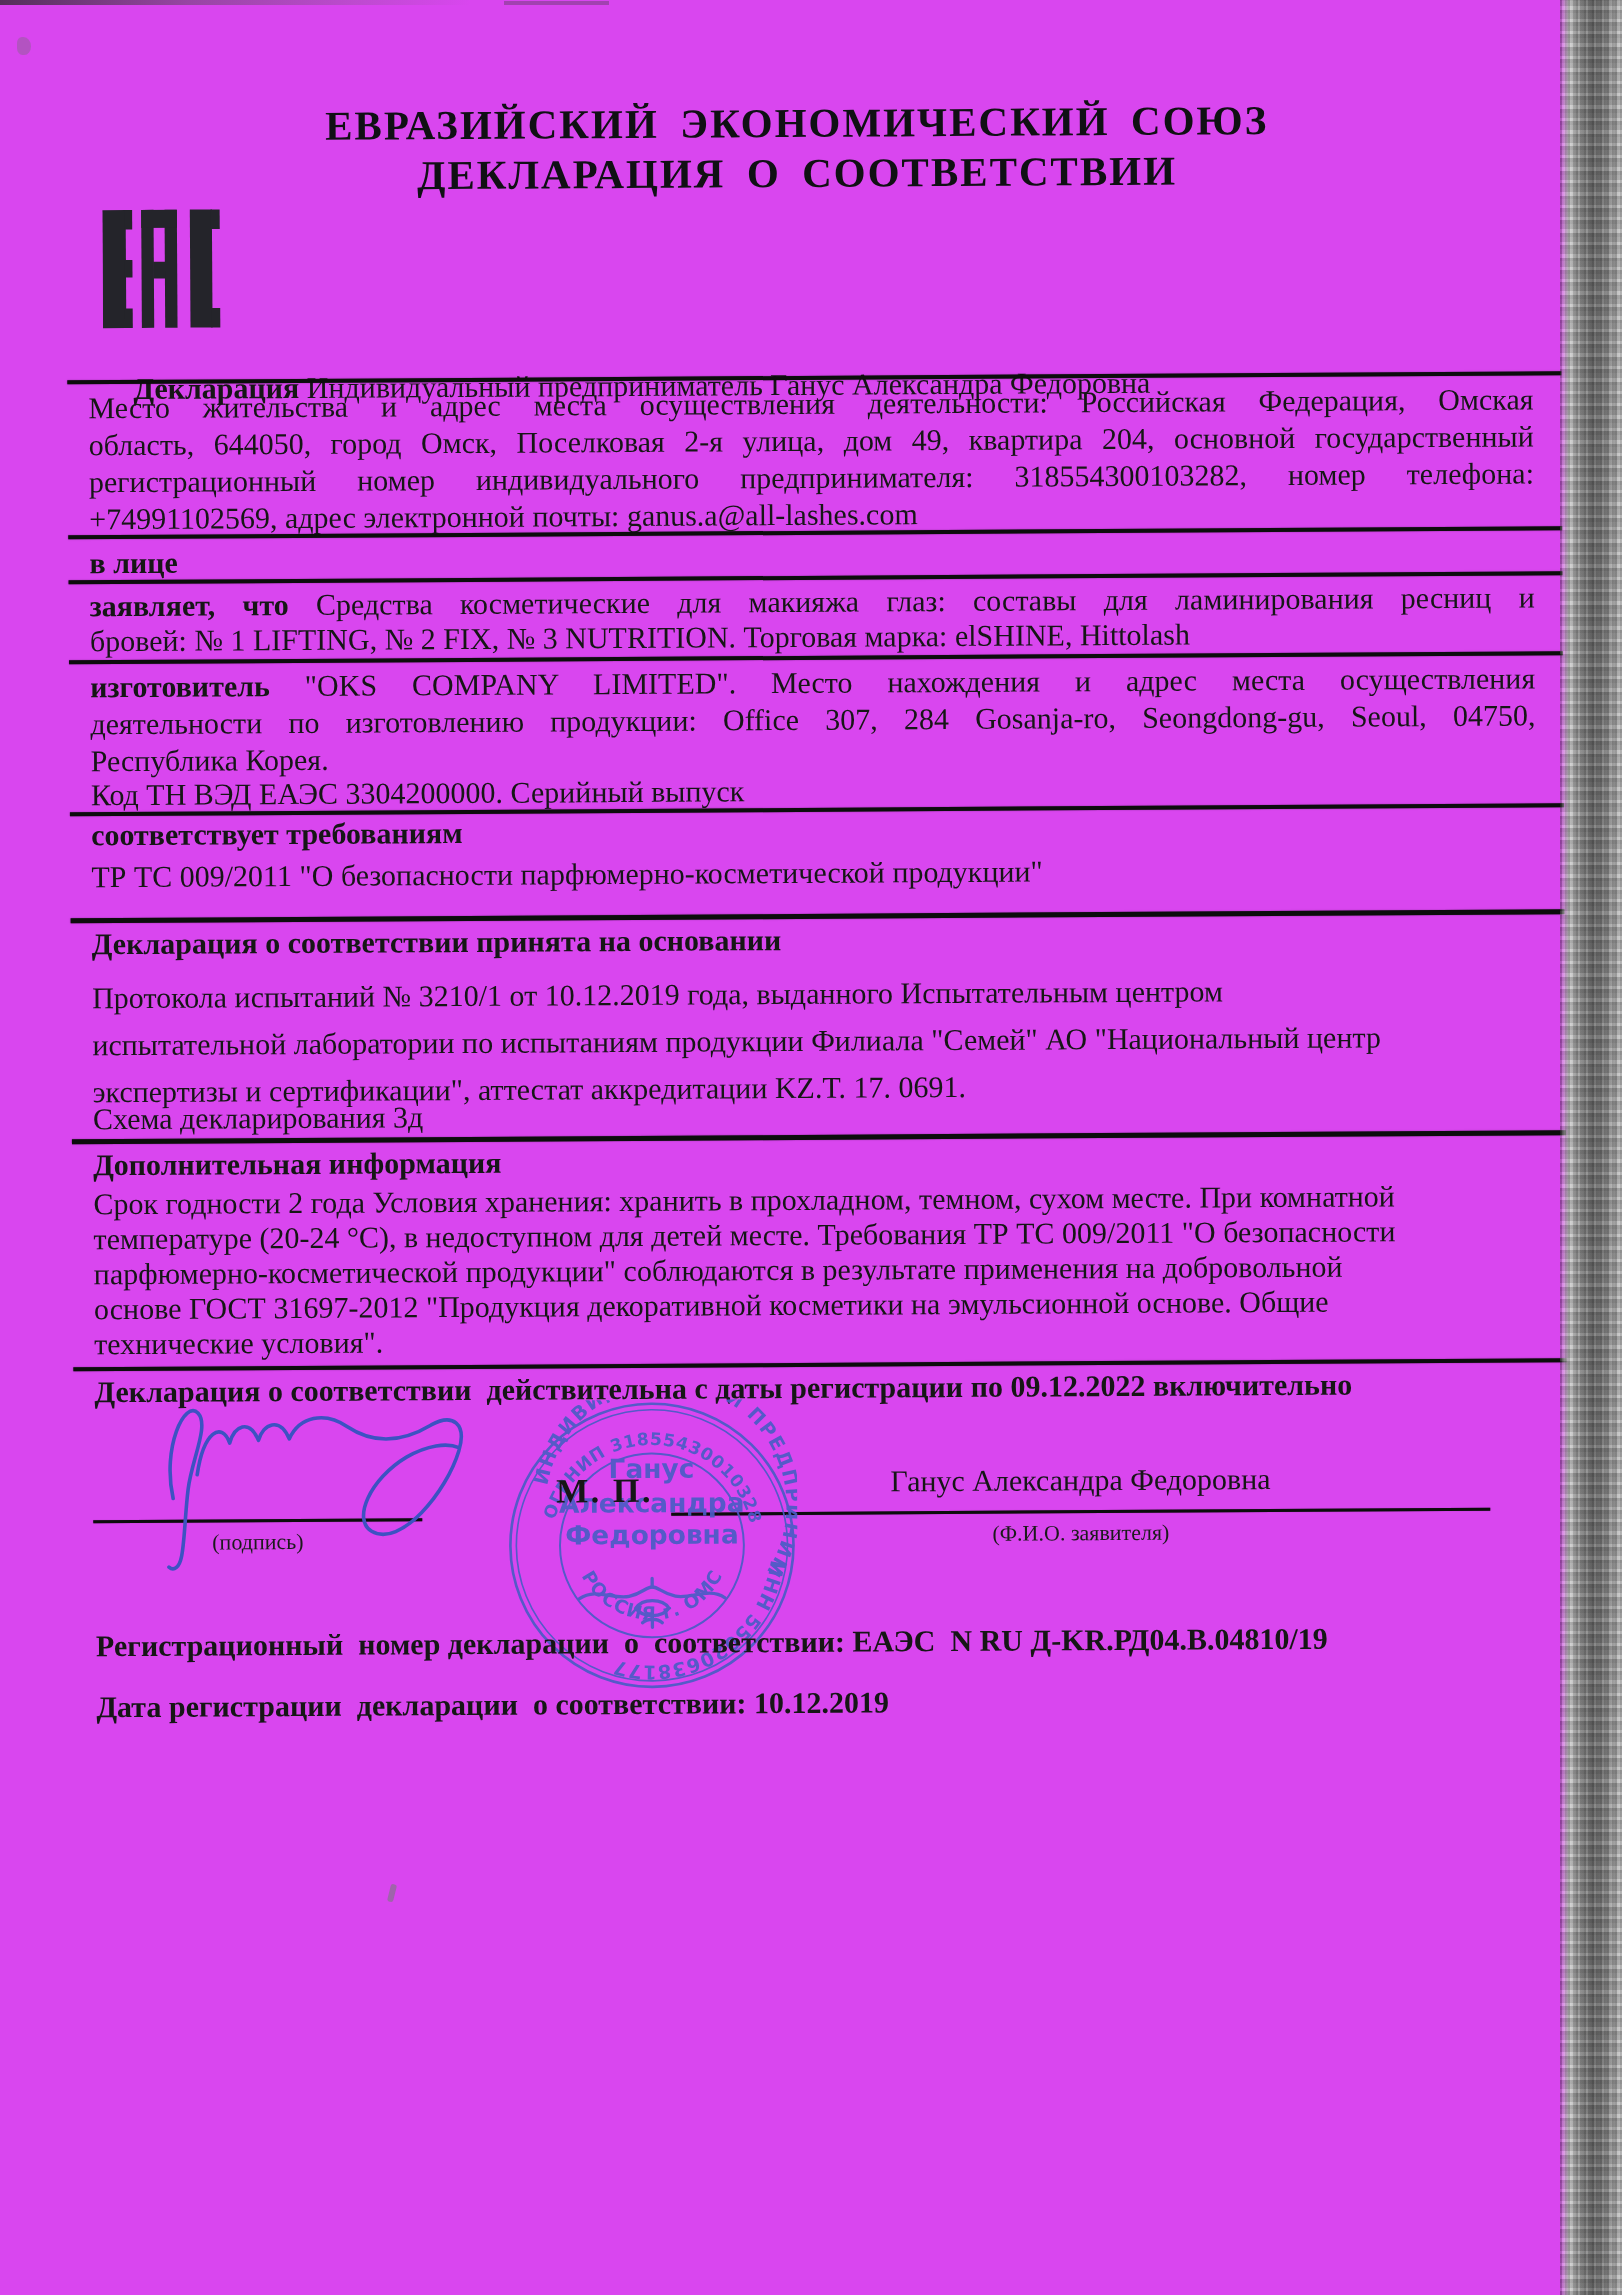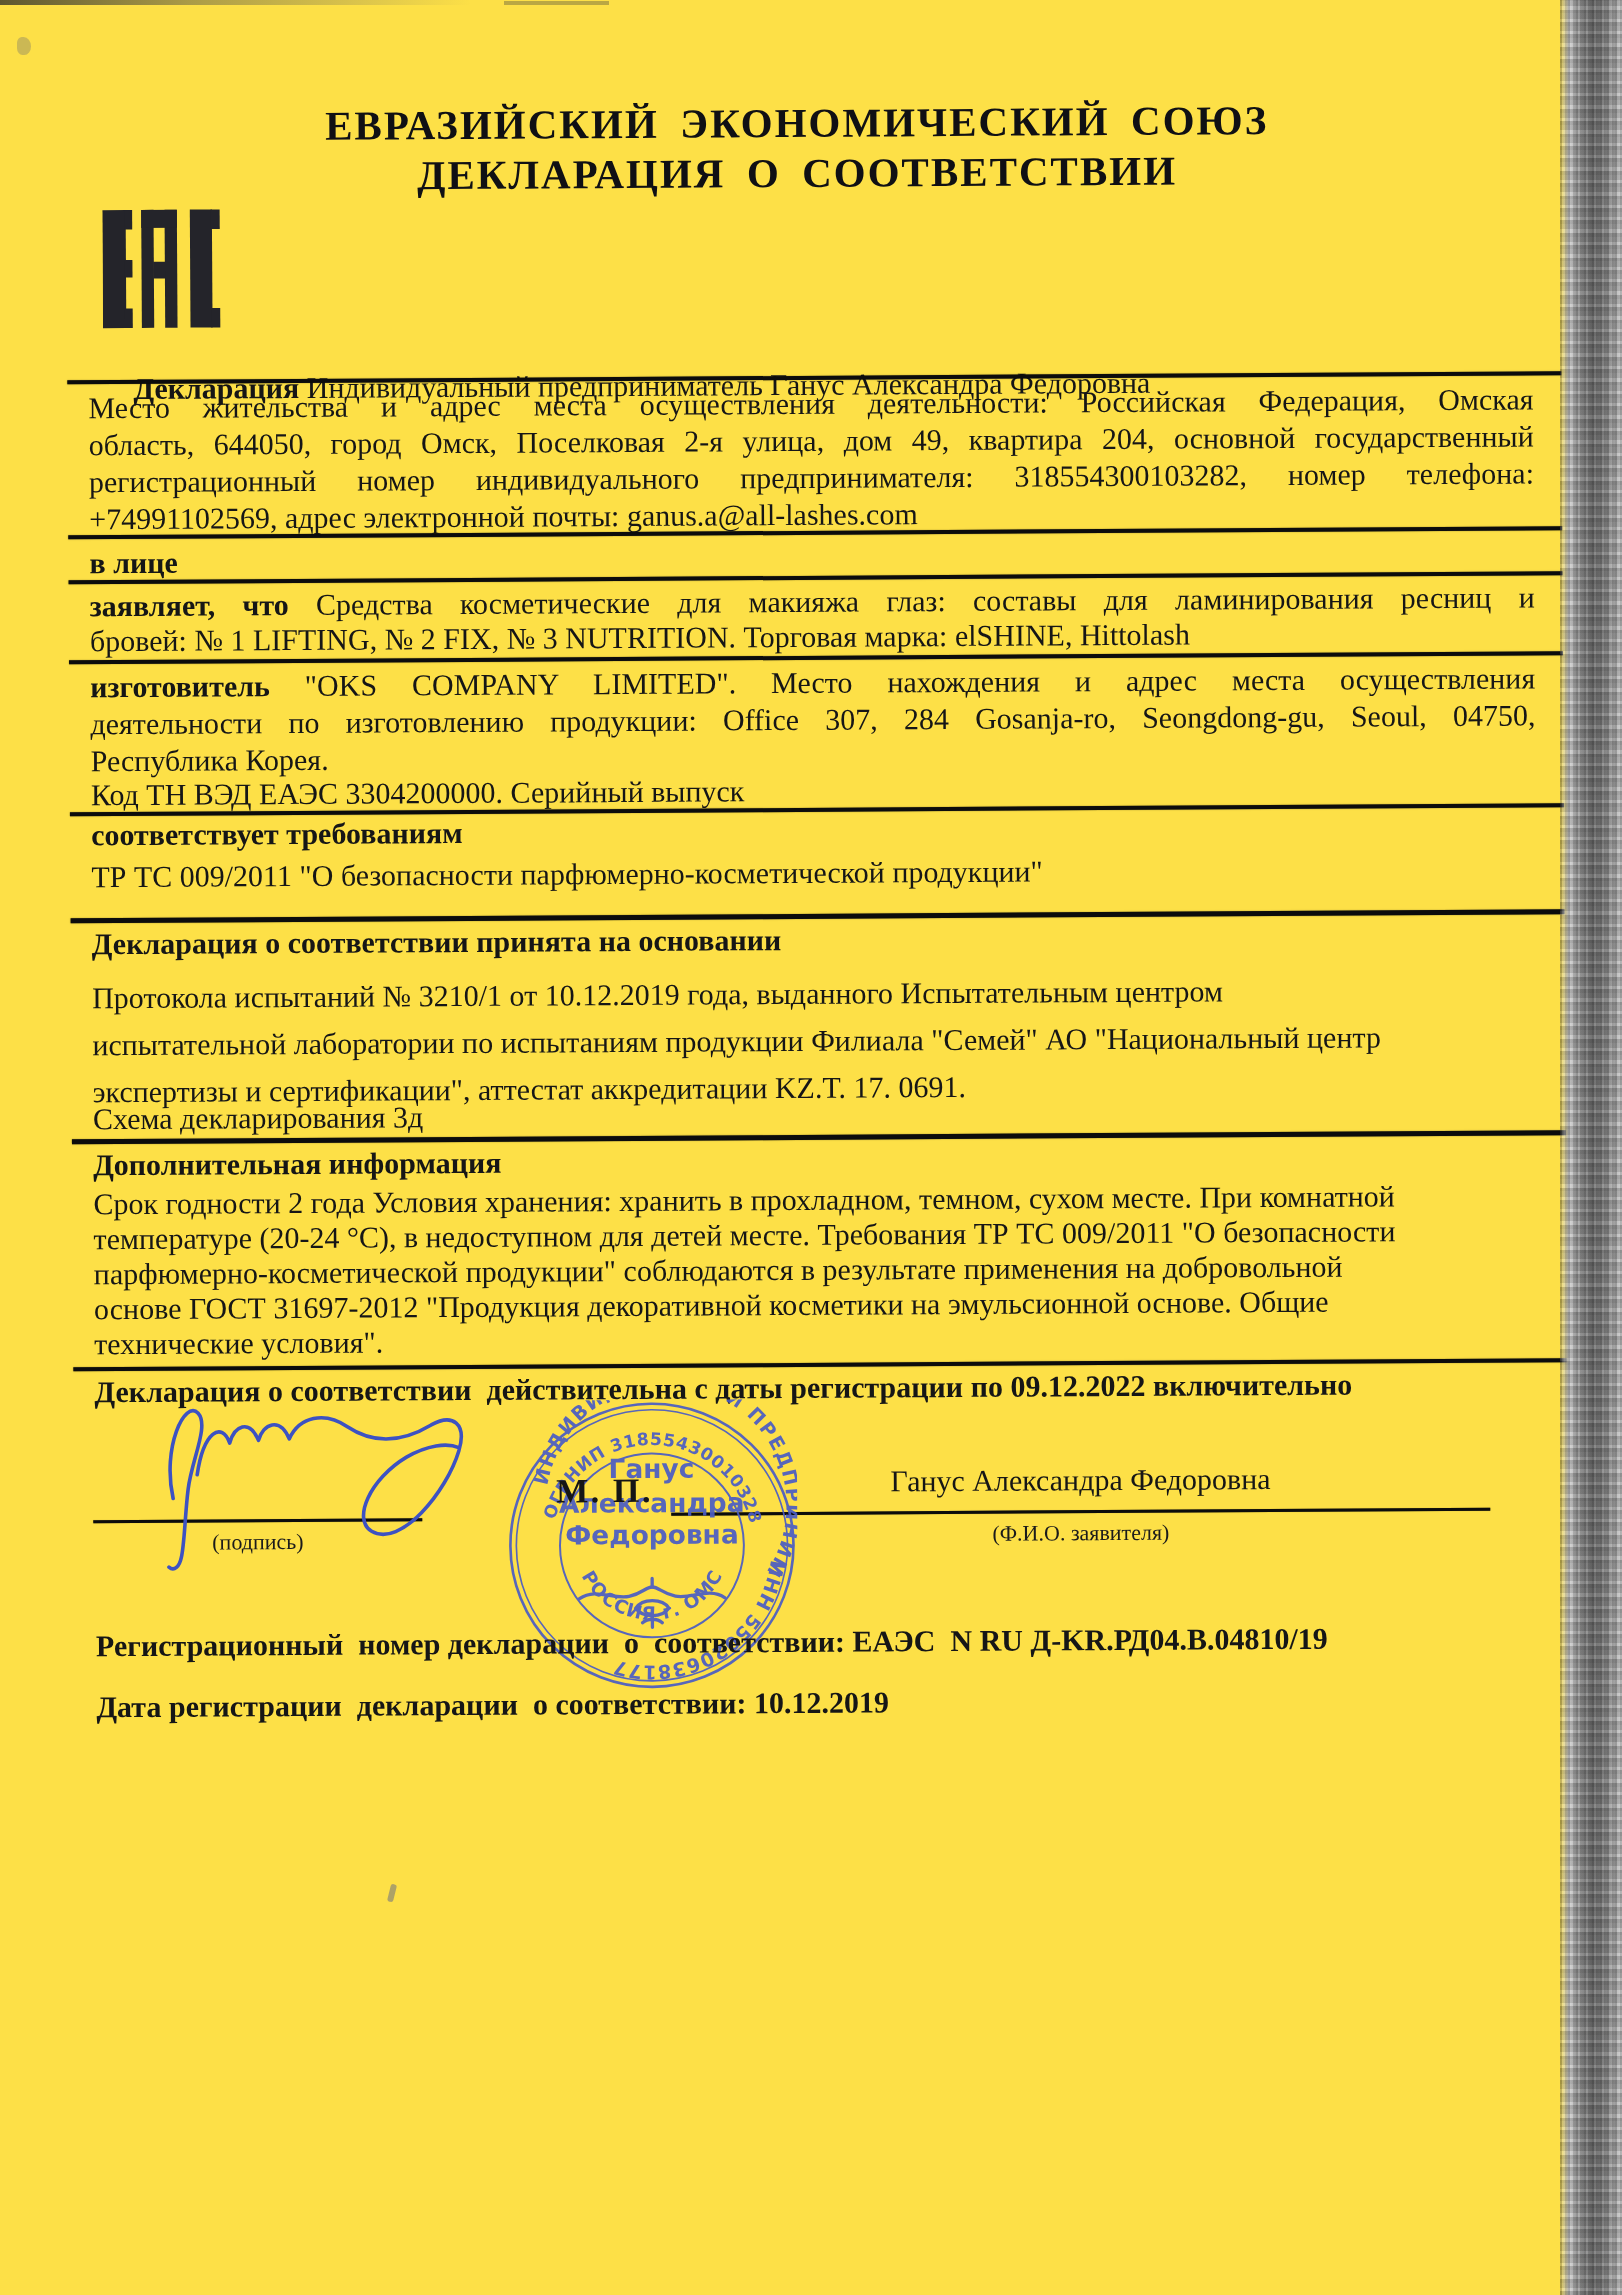--- a/index.html
+++ b/index.html
@@ -4,21 +4,21 @@
 <style>
   html,body{margin:0;padding:0;}
   body{
     width:1623px;height:2295px;
     background:#ffffff;
     font-family:"Liberation Serif","DejaVu Serif",serif;
     color:#161616;
     overflow:hidden;
     position:relative;
   }
-  .page{position:absolute;inset:0;background:#fde047;}
+  .page{position:absolute;inset:0;background:#d946ef;}
   
   .doc{position:absolute;inset:0;transform:rotate(-0.35deg);transform-origin:785px 982px;}
 
   .title{position:absolute;left:0;width:1604px;text-align:center;
          font-weight:bold;font-size:41px;letter-spacing:2px;word-spacing:9.2px;color:#101014;}
   .row{position:absolute;left:92px;width:1447px;font-size:30px;white-space:pre-wrap;}
   .b{font-weight:bold;}
   .para{position:absolute;left:92px;width:1445px;font-size:30px;}
   .pline{text-align:justify;}
   .jl{text-align-last:justify;}

